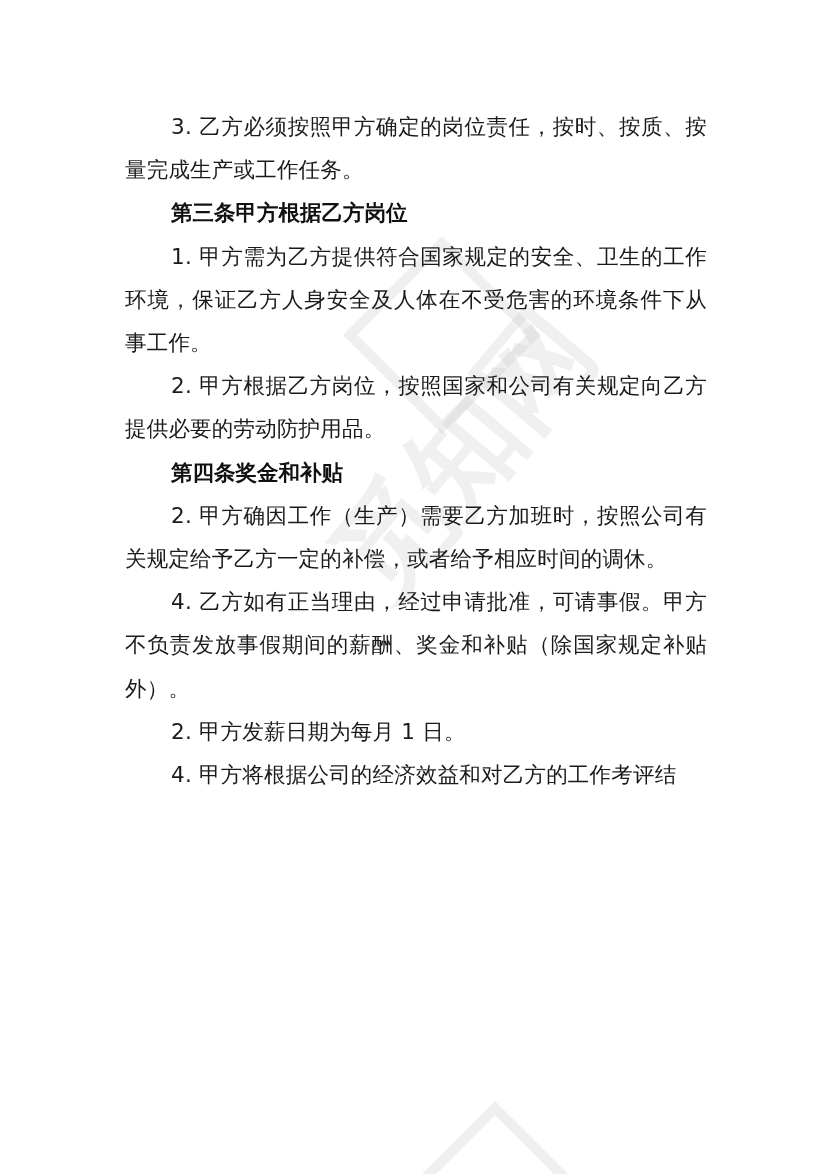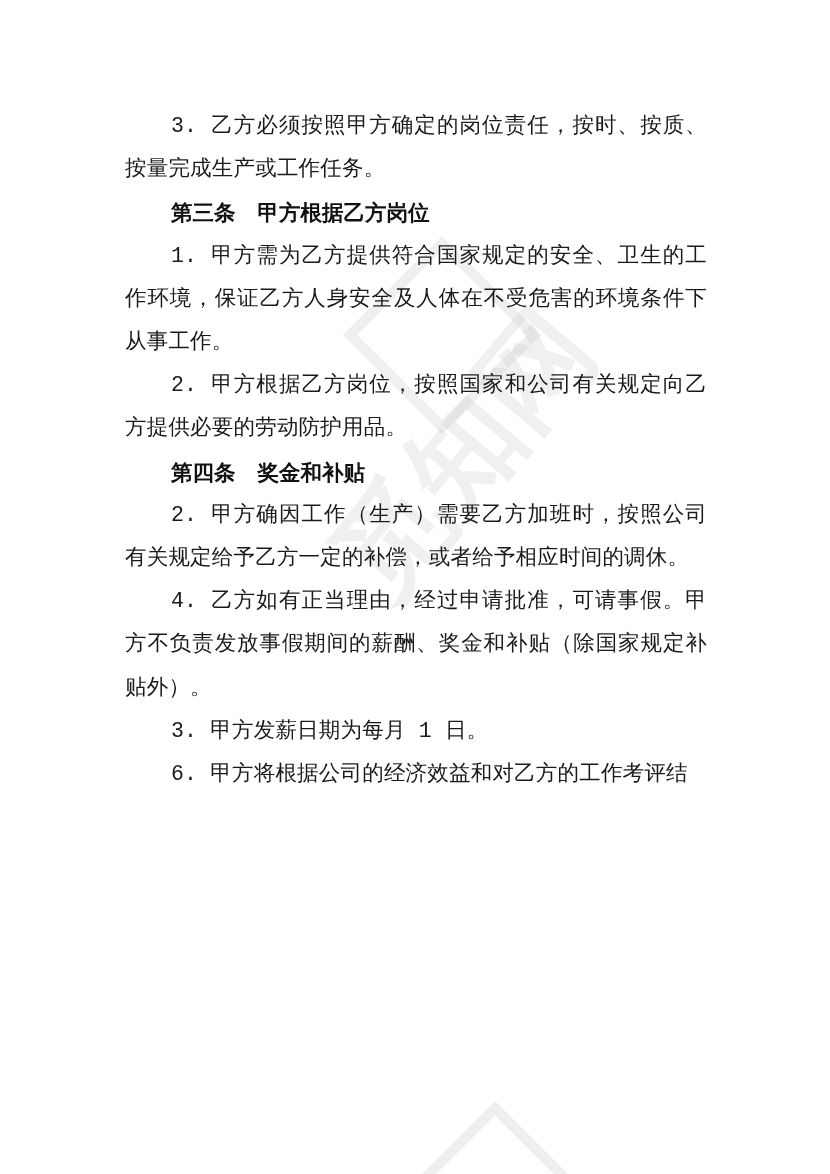--- a/index.html
+++ b/index.html
@@ -22,36 +22,34 @@
       width: 582px;
     }
     .para {
       font-size: 21.5px;
       line-height: 43.2px;
       margin: 0;
       text-align: justify;
       text-justify: inter-character;
       letter-spacing: 0.2px;
       word-break: break-all;
-      font-family: Liberation Mono, monospace;
     }
     .para.indent {
       text-indent: 46px;
     }
     .heading {
       font-size: 21.5px;
       line-height: 43.2px;
       margin: 0;
       padding-left: 46px;
       font-weight: bold;
       color: #111111;
     }
     .heading .num {
       display: inline-block;
-      margin-right: 22px;
     }
     .blank {
       display: inline-block;
       width: 58px;
       border-bottom: 1.5px solid #1a1a1a;
       height: 20px;
       vertical-align: baseline;
     }
     .watermark {
       position: absolute;
@@ -94,15 +92,15 @@
   </div>
   <p class="para indent">1. 甲方需为乙方提供符合国家规定的安全、卫生的工作环境，保证乙方人身安全及人体在不受危害的环境条件下从事工作。</p>
   <p class="para indent">2. 甲方根据乙方岗位，按照国家和公司有关规定向乙方提供必要的劳动防护用品。</p>
 
   <div class="heading">
     <span class="num">第四条</span><span>奖金和补贴</span>
   </div>
   <p class="para indent">2. 甲方确因工作（生产）需要乙方加班时，按照公司有关规定给予乙方一定的补偿，或者给予相应时间的调休。</p>
   <p class="para indent">4. 乙方如有正当理由，经过申请批准，可请事假。甲方不负责发放事假期间的薪酬、奖金和补贴（除国家规定补贴外）。</p>
 
-  <p class="para indent">3. 甲方发薪日期为每月 1 日。</p>
-  <p class="para indent">6. 甲方将根据公司的经济效益和对乙方的工作考评结</p>
+  <p class="para indent">2. 甲方发薪日期为每月 1 日。</p>
+  <p class="para indent">4. 甲方将根据公司的经济效益和对乙方的工作考评结</p>
 </div>
 
 </body></html>

